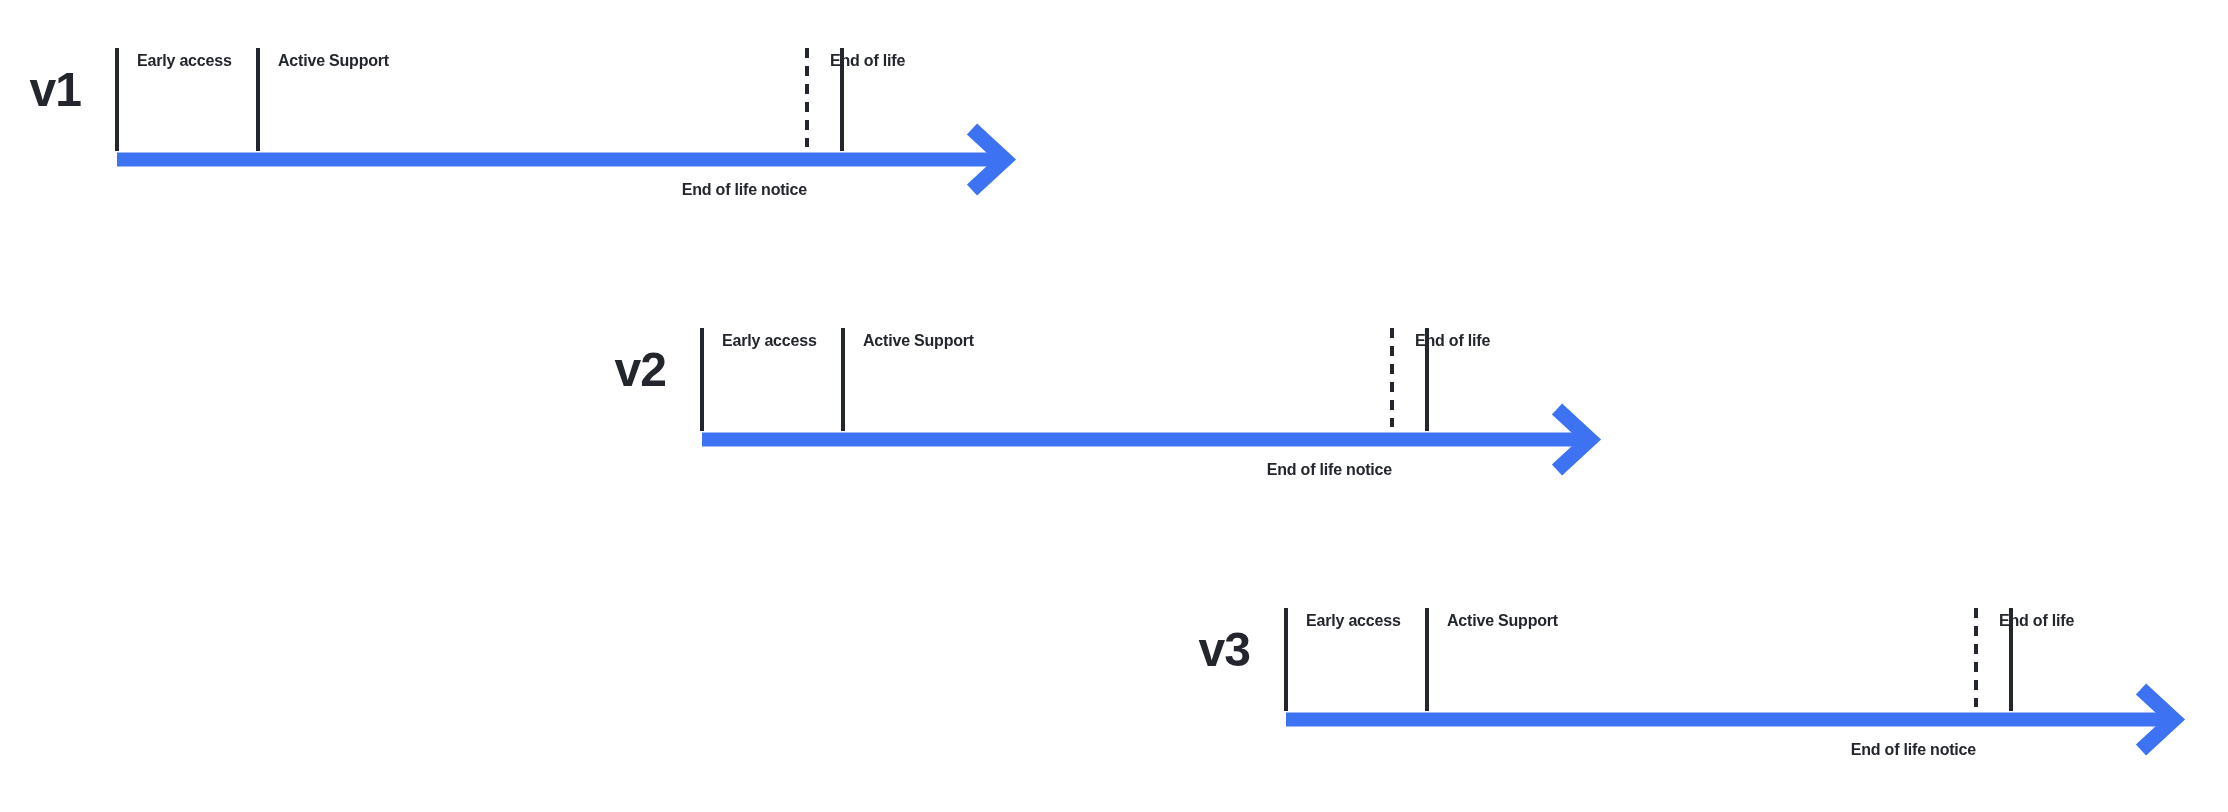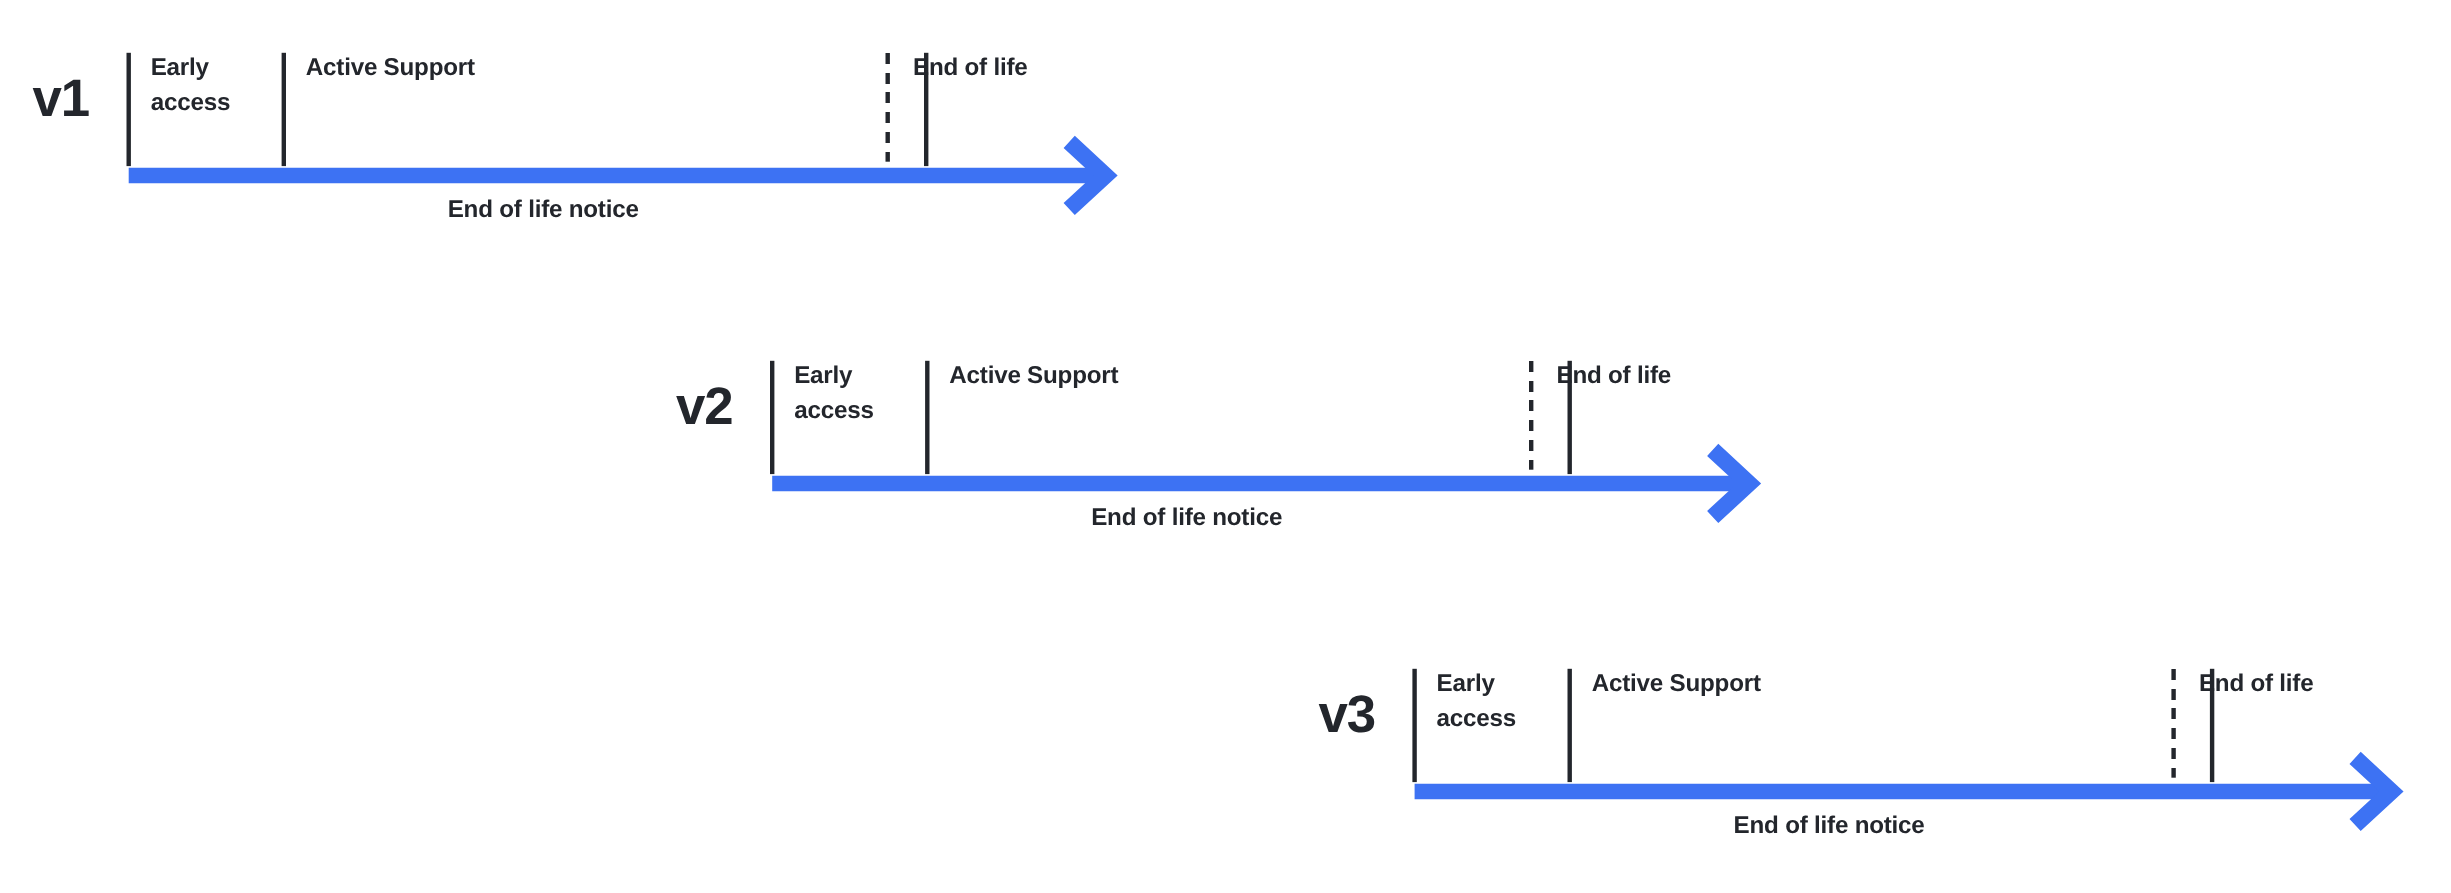--- a/index.html
+++ b/index.html
@@ -49,33 +49,33 @@
     width: 4px; height: 99px;
     background: repeating-linear-gradient(
       to bottom,
       var(--text-ink) 0 10px,
       transparent 10px 18px
     );
   }
 
   .label {
     position: absolute;
-    font-size: 22px; font-weight: 700;
+    font-size: 16px; font-weight: 700;
     line-height: 32px;
     color: var(--text-ink);
     letter-spacing: -0.2px;
   }
   .label-early  { left: 20px;  top: -3px; width: 96px; }
   .label-active { left: 161px; top: -3px; white-space: nowrap; }
   .label-eol    { left: 713px; top: -3px; white-space: nowrap; }
   .label-notice {
     left: 290px; top: 128px;
     width: 400px;
     line-height: 28px;
-    text-align: left;
+    text-align: right;
   }
 
   .arrow { position: absolute; left: 0; top: 72px; overflow: visible; }
   .arrow line, .arrow polyline {
     stroke: var(--timeline-blue);
     fill: none;
     stroke-linecap: butt;
     stroke-linejoin: miter;
   }
   .arrow line     { stroke-width: 14; }

